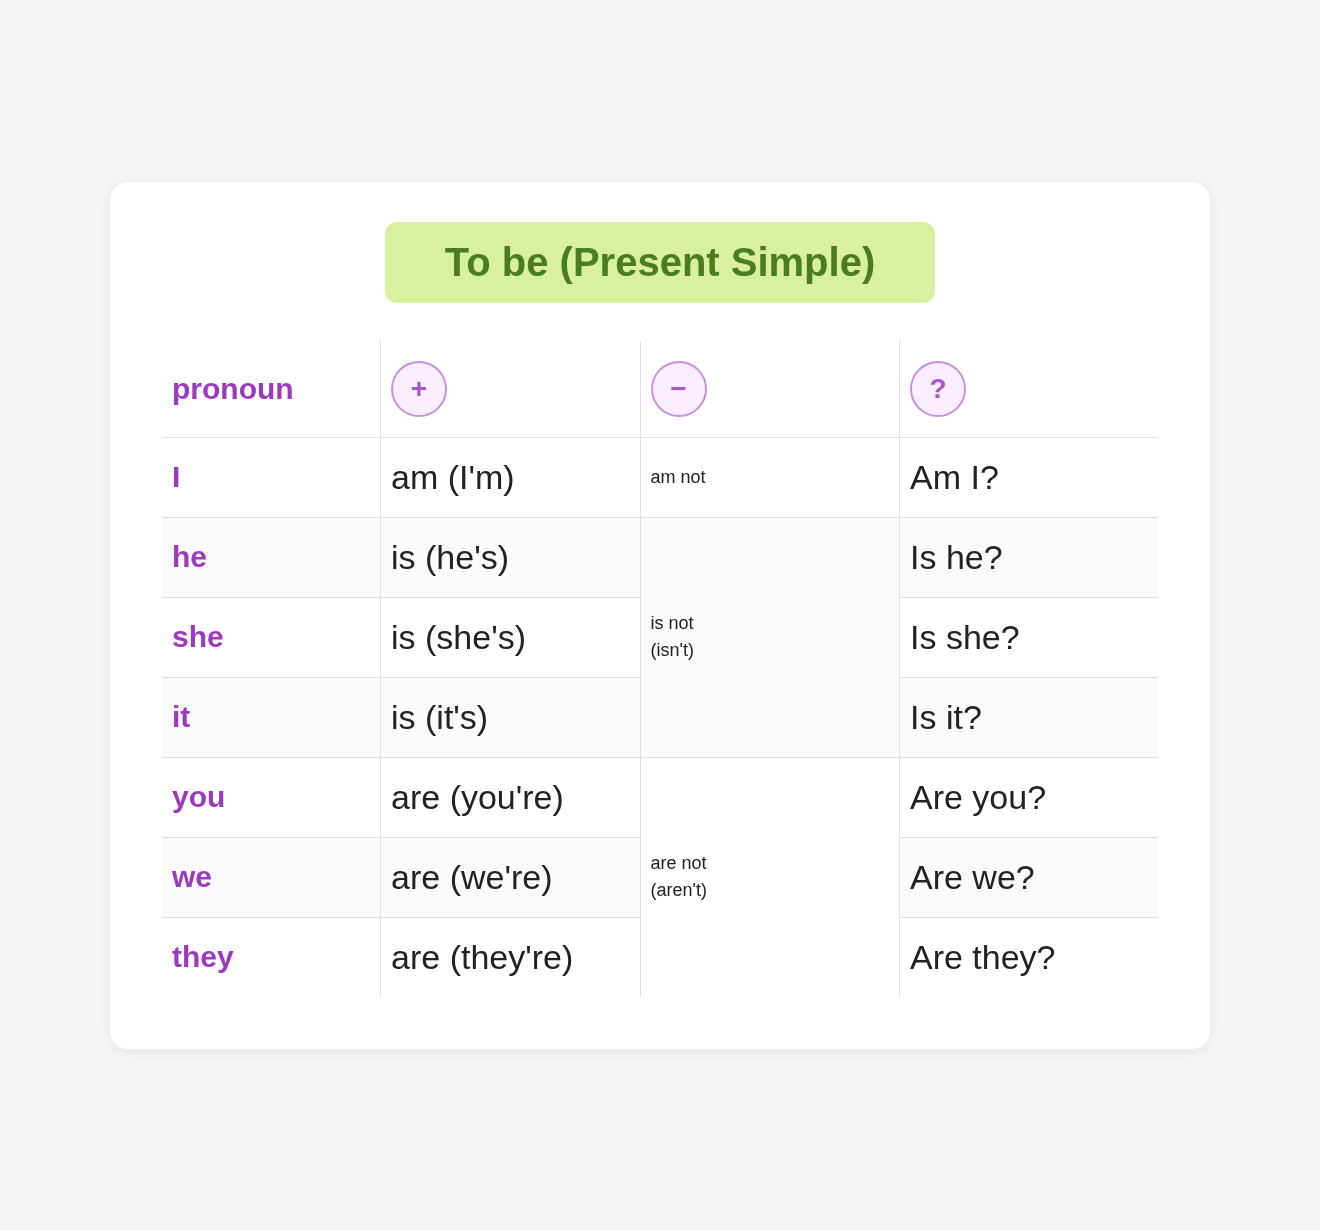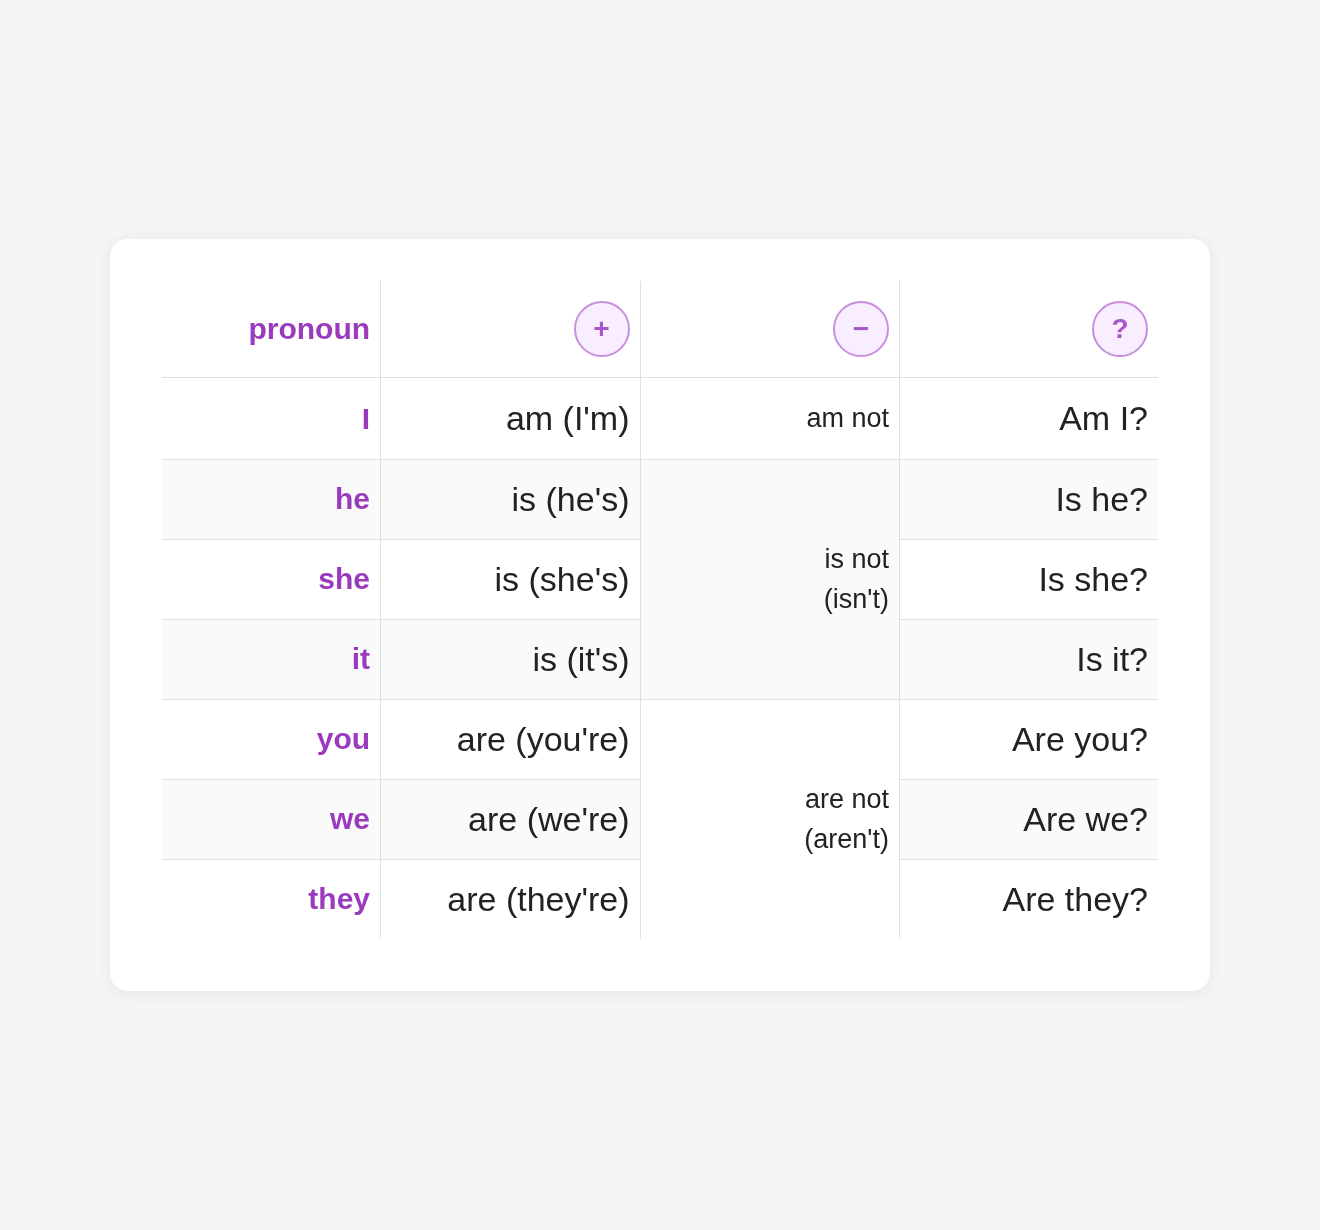--- a/index.html
+++ b/index.html
@@ -47,21 +47,21 @@
     .grammar-table {
       width: 100%;
       border-collapse: collapse;
       border: 2px solid #e0e0e0;
       border-radius: 10px;
       overflow: hidden;
     }
 
     .grammar-table td, .grammar-table th {
       border: 1.5px solid #e0e0e0;
-      text-align: right;
+      text-align: left;
       vertical-align: middle;
       padding: 20px 10px;
     }
 
     .grammar-table thead tr {
       background: #ffffff;
     }
 
     .col-pronoun {
       width: 22%;
@@ -103,37 +103,42 @@
     }
 
     .text-cell {
       color: #222222;
       font-size: 34px;
       font-weight: 400;
     }
 
     .merged-cell {
       color: #222222;
-      font-size: 27px;
+      font-size: 18px;
       font-weight: 400;
       line-height: 1.5;
     }
 
     .grammar-table tbody tr:nth-child(even) {
       background: #fafafa;
     }
 
     .grammar-table tbody tr:nth-child(odd) {
       background: #ffffff;
     }
   </style>
 </head>
 <body>
 
 <div class="card">
+  <div class="title-wrapper">
+    <div class="title-badge">
+      <h1>To be (Present Simple)</h1>
+    </div>
+  </div>
 
   <table class="grammar-table">
     <thead>
       <tr>
         <th class="col-pronoun">
           <span class="header-pronoun">pronoun</span>
         </th>
         <th class="col-positive">
           <span class="header-circle">+</span>
         </th>

